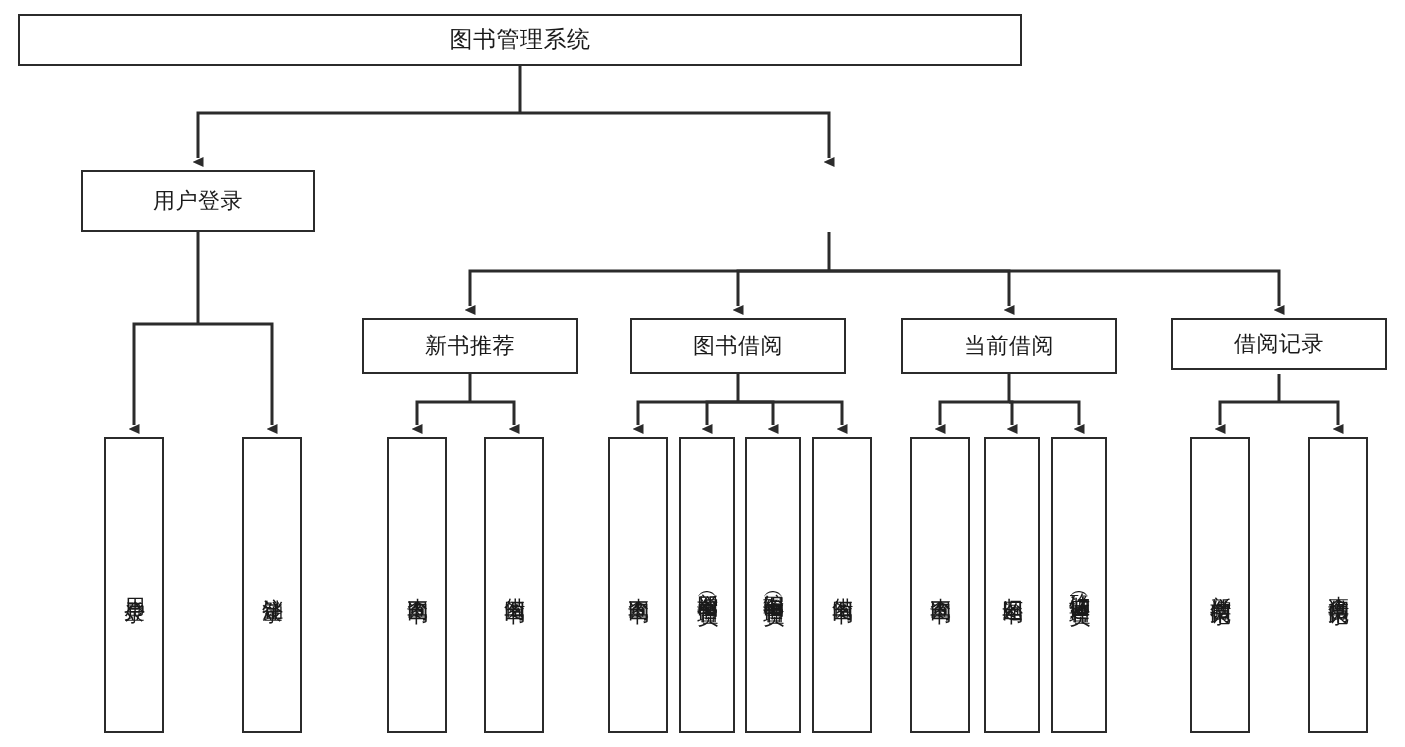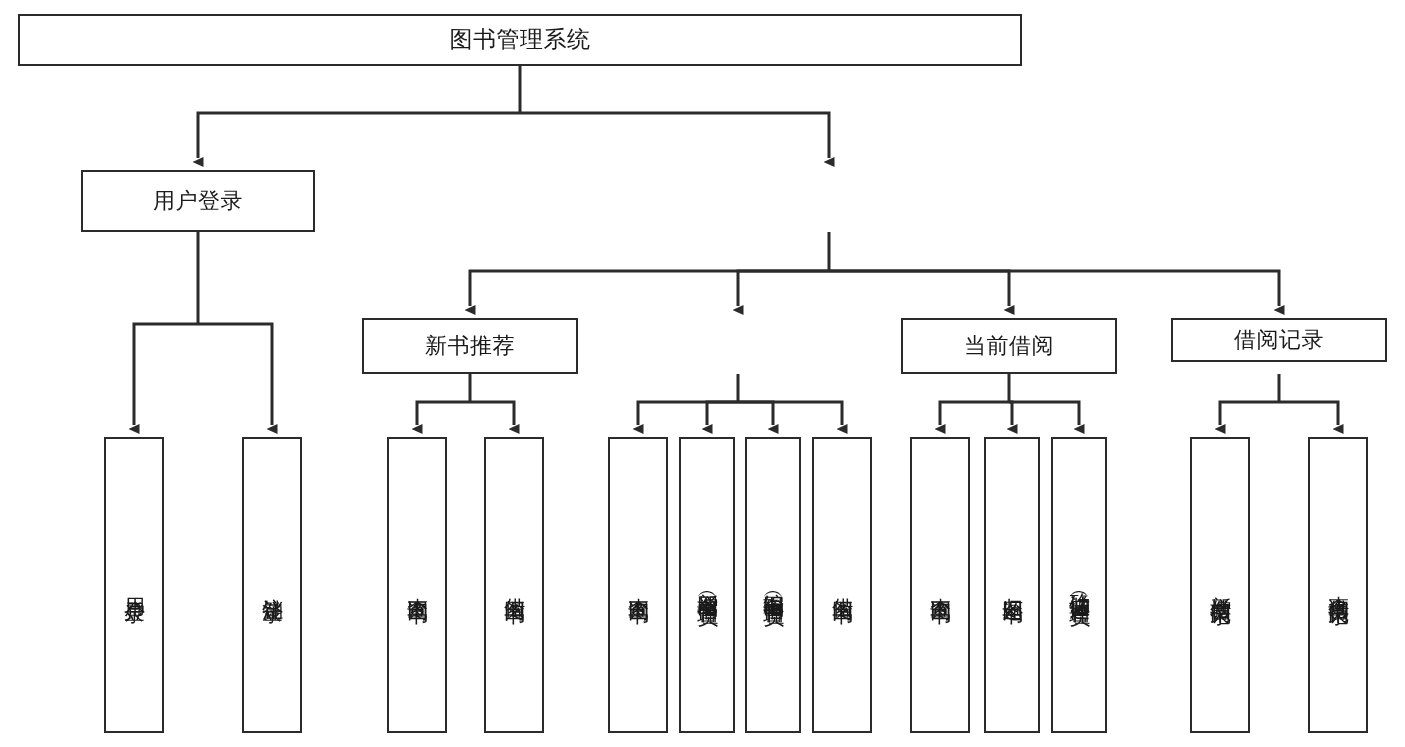--- a/index.html
+++ b/index.html
@@ -115,24 +115,27 @@
     <span class="htext">图书管理系统</span>
   </div>
 
   <div class="node h" id="n-user-login" style="left: 81px; top: 170px; width: 234px; height: 62px;">
     <span class="htext">用户登录</span>
   </div>
 
   <div class="node h" id="n-new-book-rec" style="left: 362px; top: 318px; width: 216px; height: 56px;">
     <span class="htext">新书推荐</span>
   </div>
+  <div class="node h" id="n-book-borrow" style="left: 630px; top: 318px; width: 216px; height: 56px;">
+    <span class="htext">图书借阅</span>
+  </div>
   <div class="node h" id="n-current-borrow" style="left: 901px; top: 318px; width: 216px; height: 56px;">
     <span class="htext">当前借阅</span>
   </div>
-  <div class="node h" id="n-borrow-record" style="left: 1171px; top: 318px; width: 216px; height: 44px; align-items: center;">
+  <div class="node h" id="n-borrow-record" style="left: 1171px; top: 318px; width: 216px; height: 52px; align-items: center;">
     <span class="htext">借阅记录</span>
   </div>
 
   <div class="node v" id="n-leaf-user-login" style="left: 104px; top: 437px; width: 60px; height: 296px;">
     <span class="vtext">用户登录</span>
   </div>
   <div class="node v" id="n-leaf-logout" style="left: 242px; top: 437px; width: 60px; height: 296px;">
     <span class="vtext">注销登录</span>
   </div>
   <div class="node v" id="n-leaf-query-book-rec" style="left: 387px; top: 437px; width: 60px; height: 296px;">

